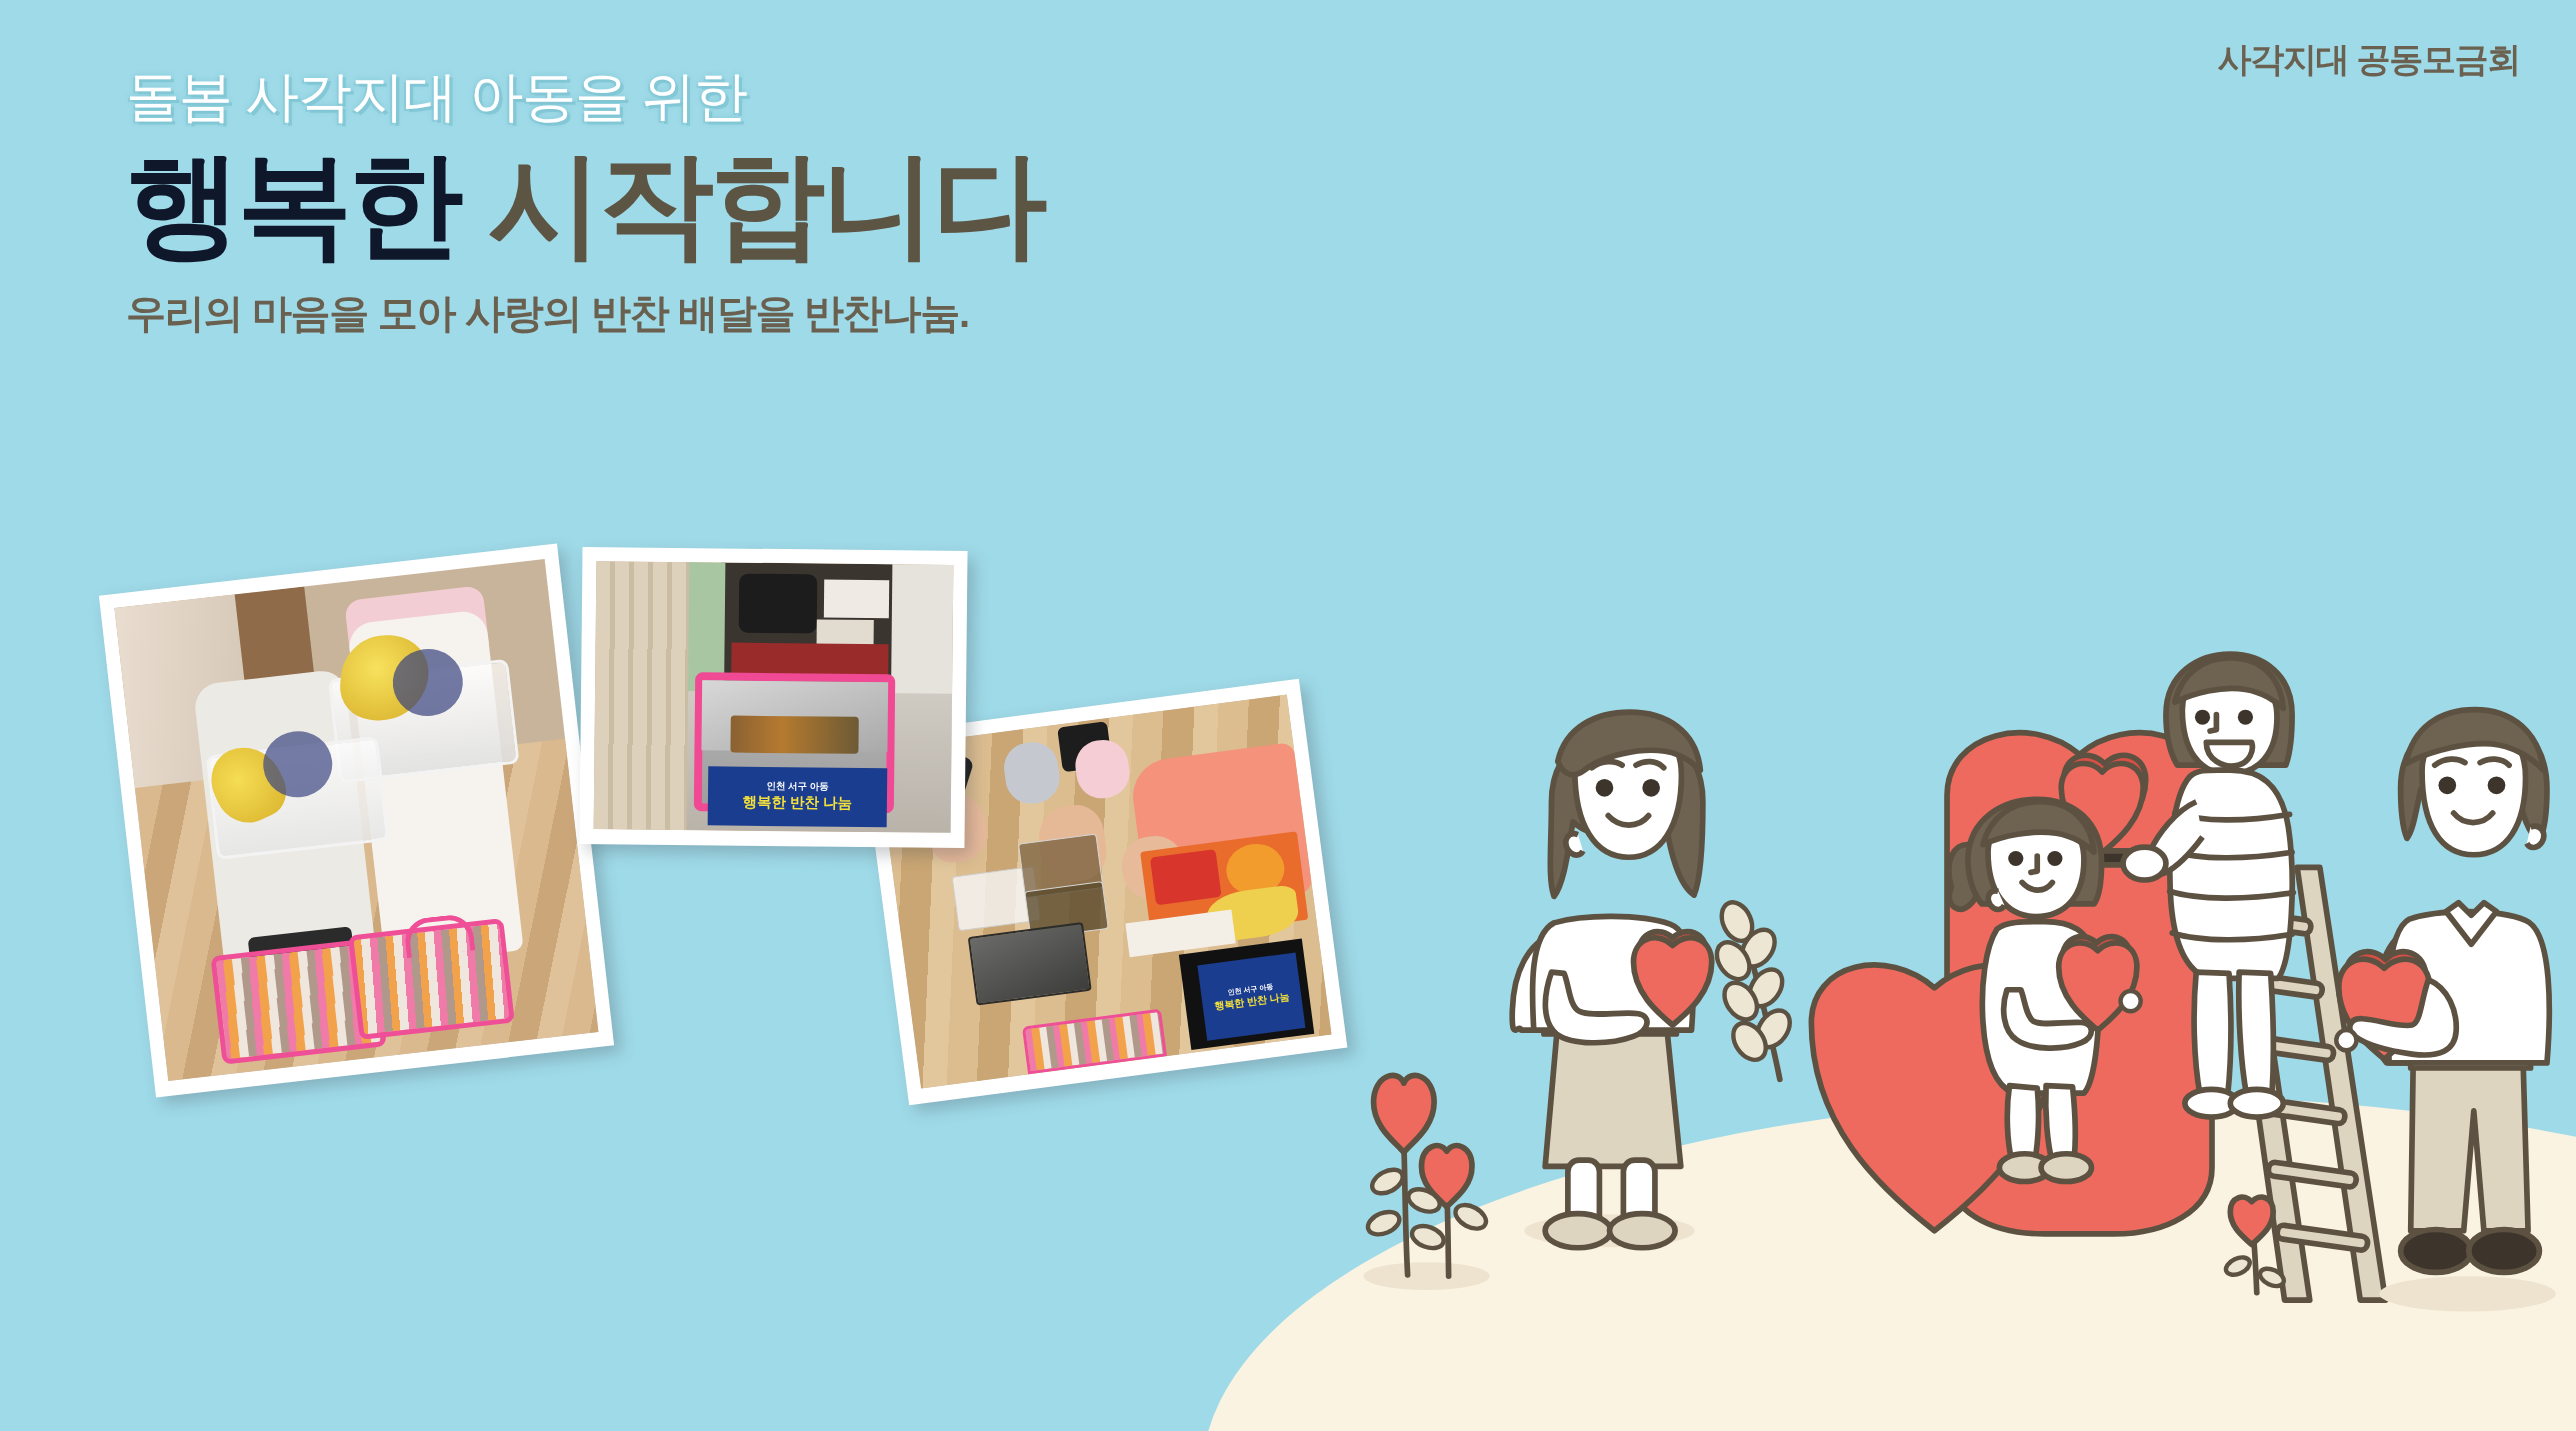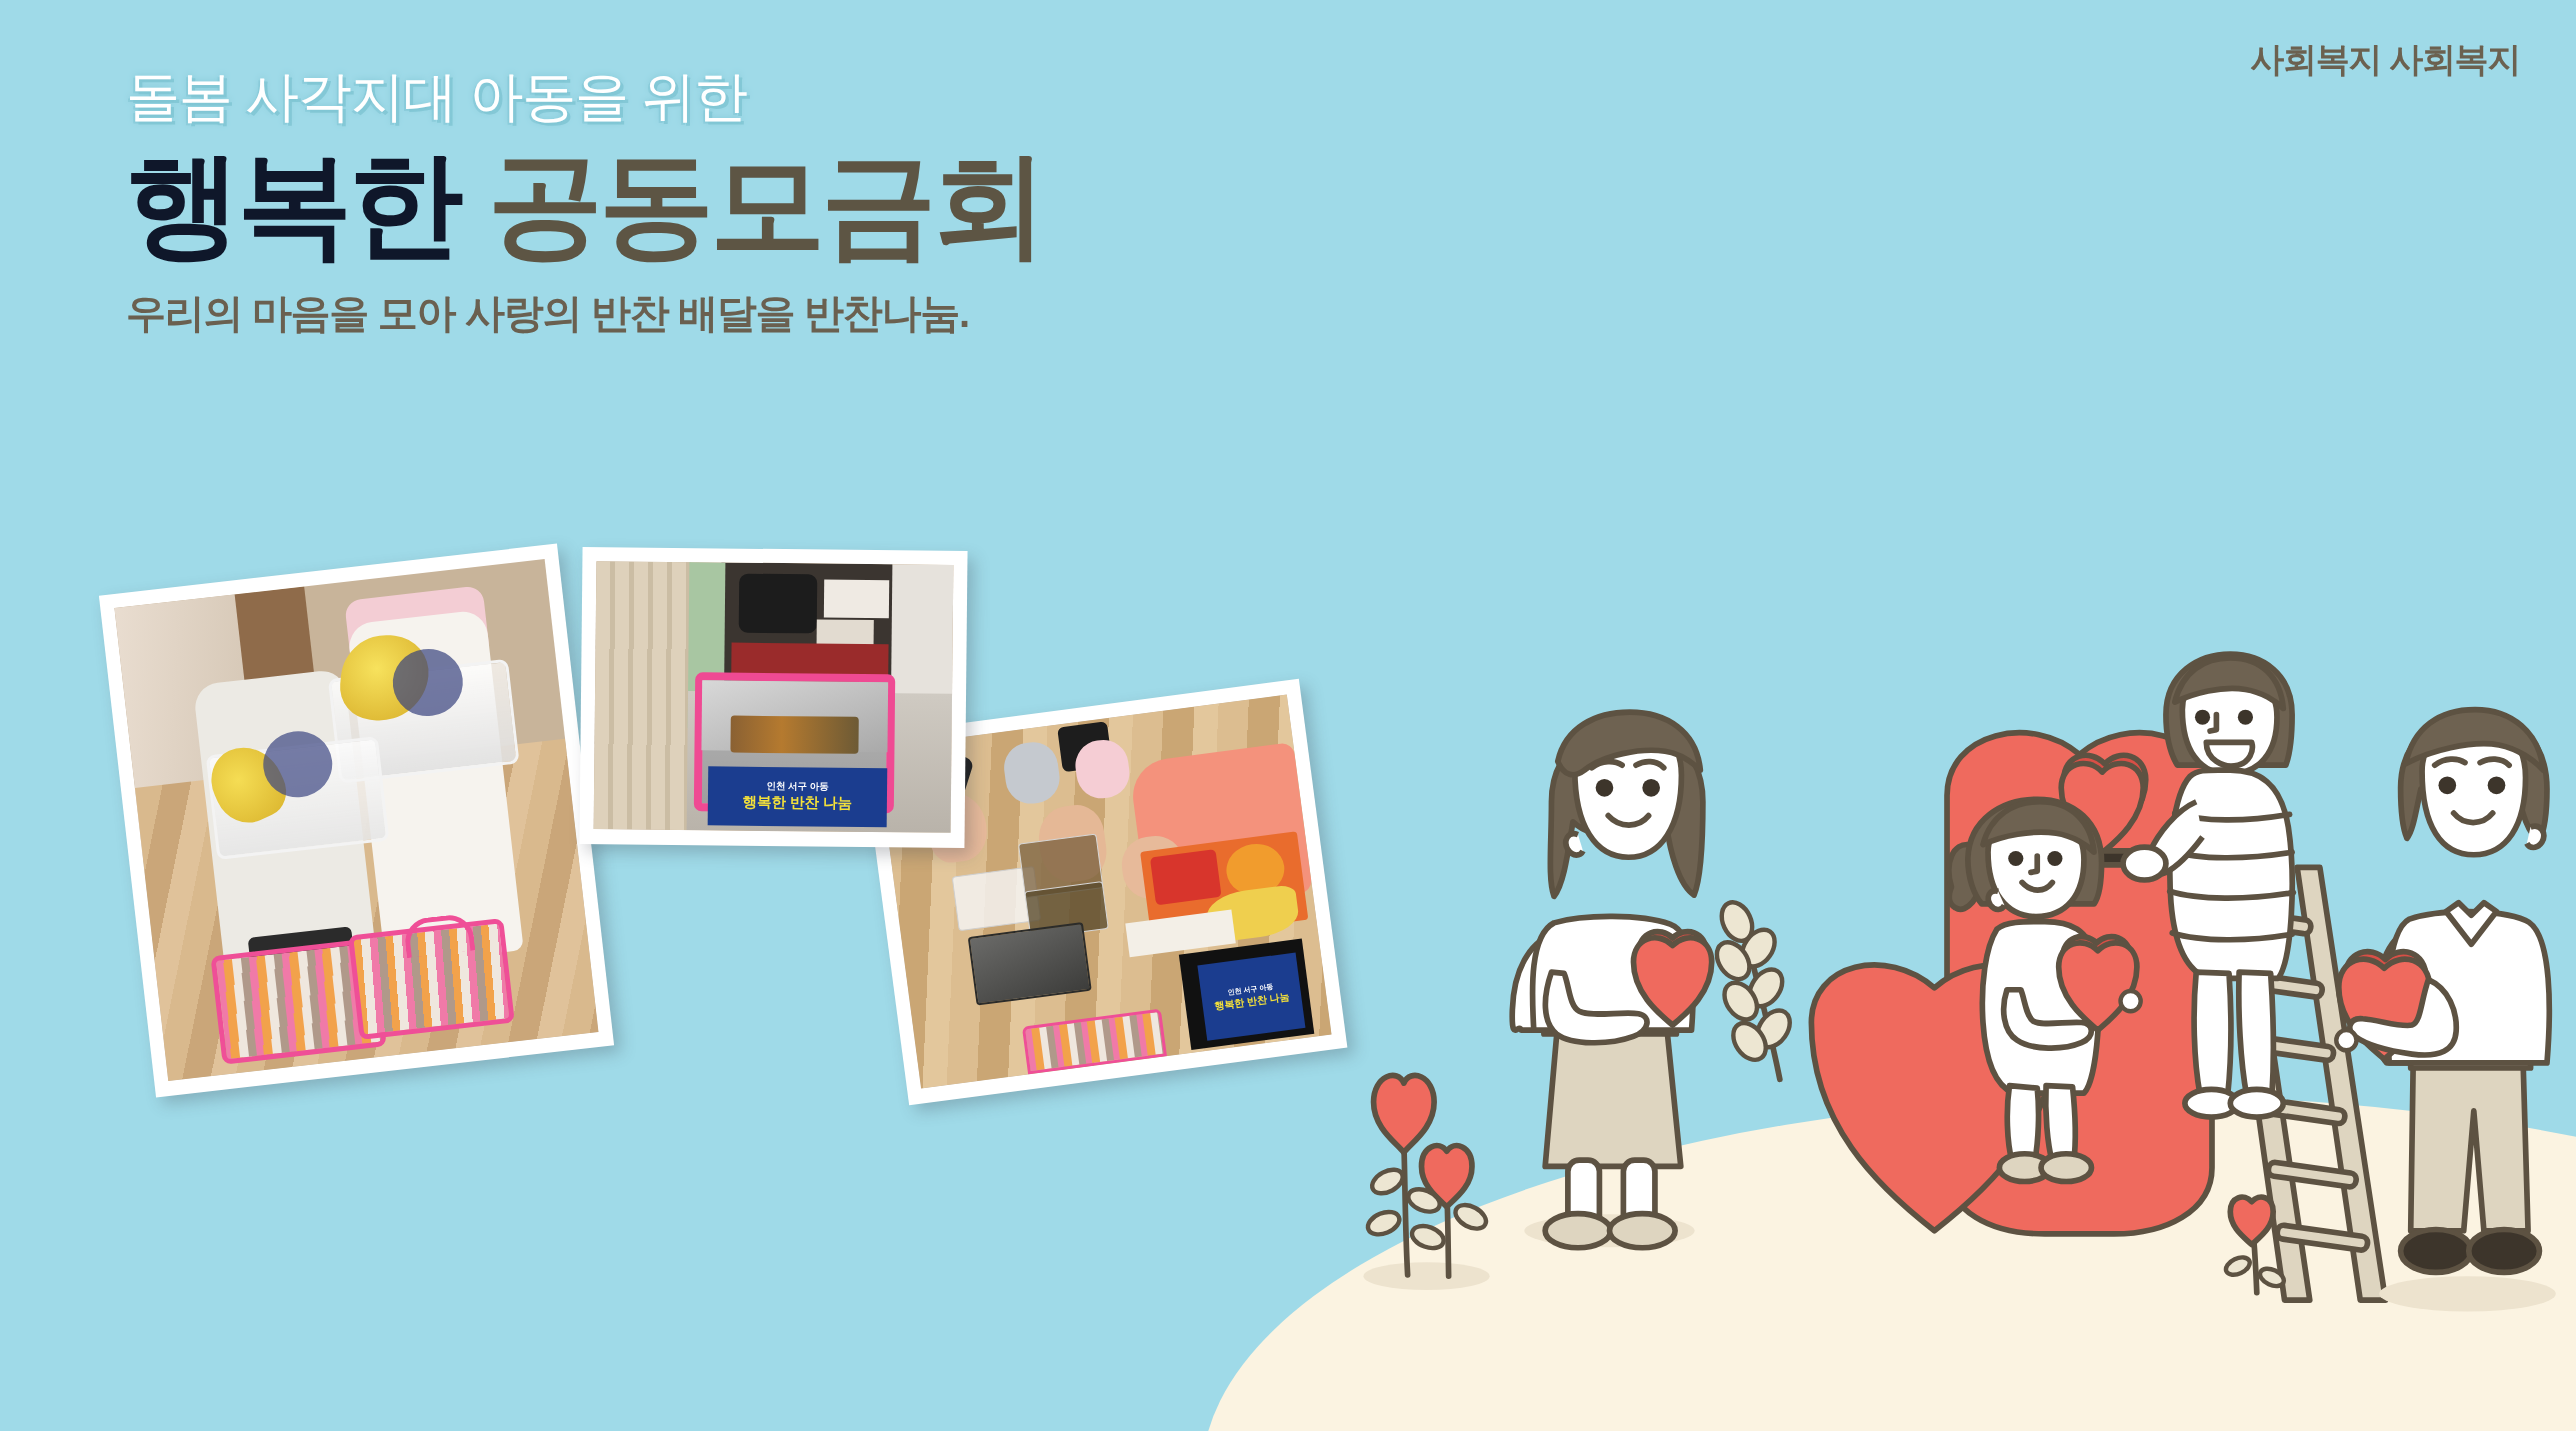--- a/index.html
+++ b/index.html
@@ -176,26 +176,26 @@
 <body>
 
 <div class="stage">
 
   <div class="ground"></div>
 
   <div class="headline">
     <div class="eyebrow">돌봄 사각지대 아동을 위한</div>
     <div class="maintitle">
       <span class="t-coral">행복한</span>
-      <span class="t-brown">공동모금회</span>
+      <span class="t-brown">시작합니다</span>
     </div>
     <div class="subtitle">우리의 마음을 모아 사랑의 반찬 배달을 반찬나눔.</div>
   </div>
 
-  <div class="orglogo">사회복지 사회복지</div>
+  <div class="orglogo">사각지대 공동모금회</div>
 
   <div class="collage">
 
     <div class="polaroid pA">
       <div class="ph phA">
         <div class="wallL"></div>
           <div class="doorbrn"></div>
           <div class="floor"></div>
         <div class="kid1"></div>
           <div class="kid1leg"></div>

